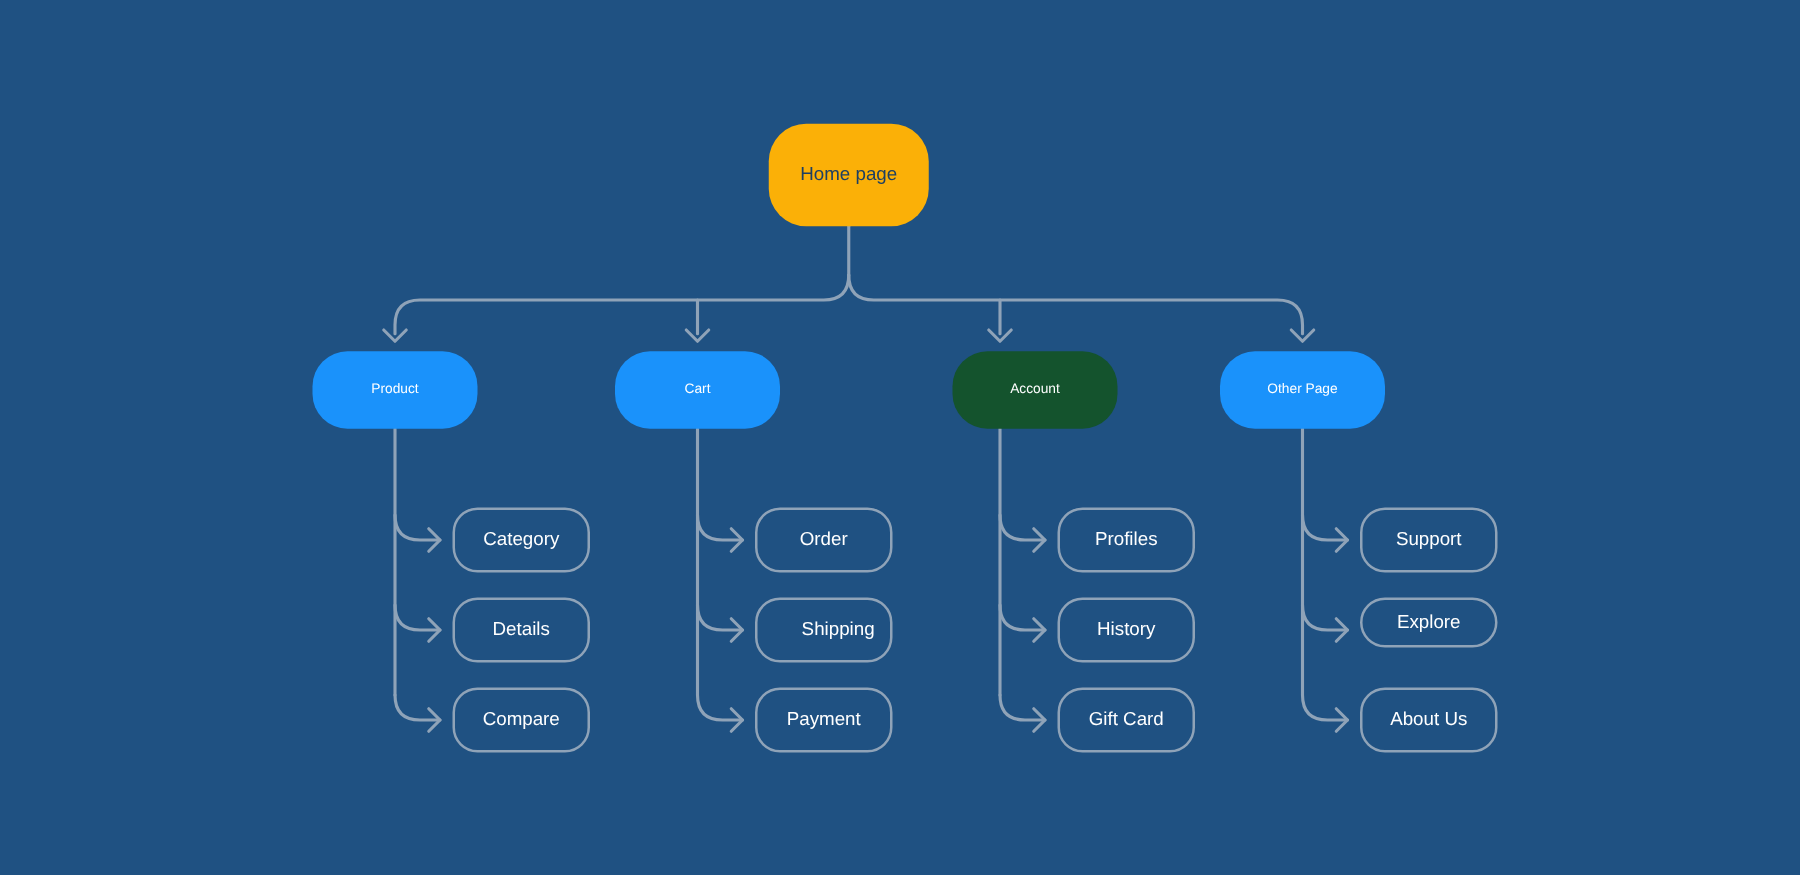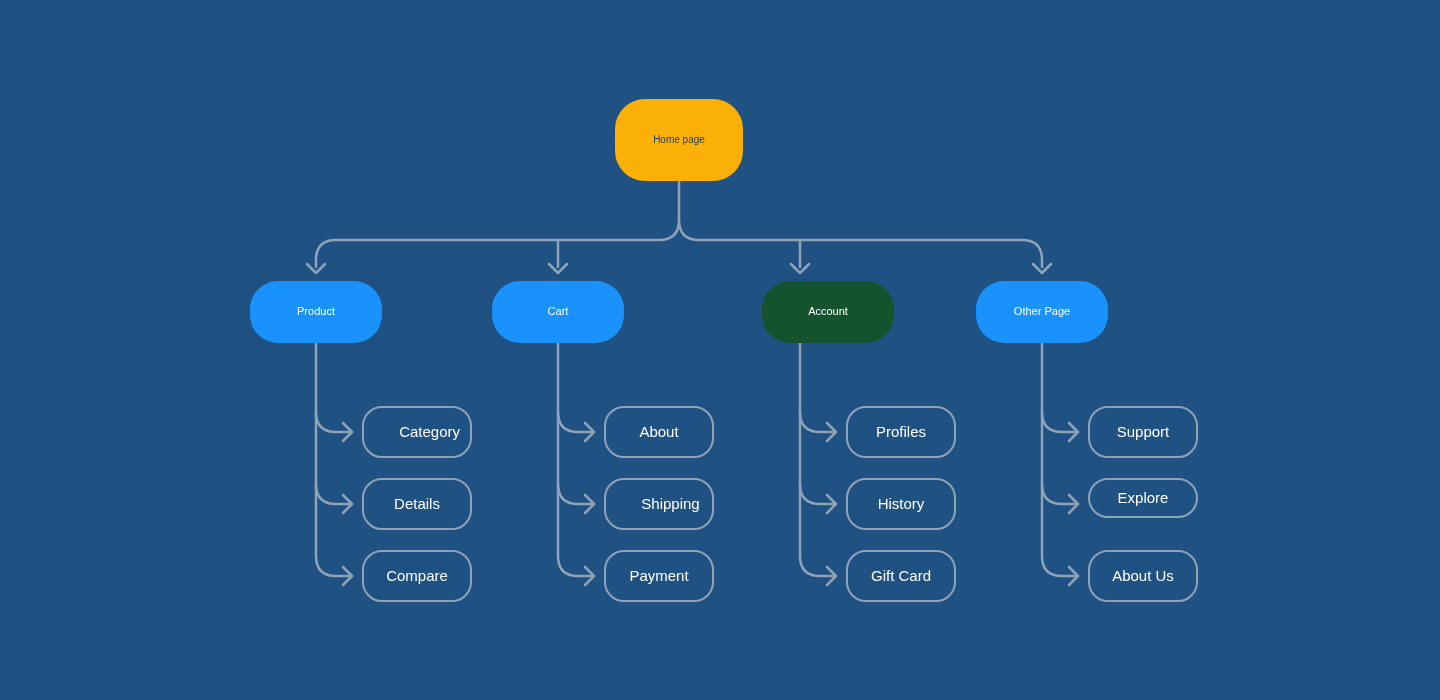--- a/index.html
+++ b/index.html
@@ -31,21 +31,21 @@
     align-items: center;
     justify-content: center;
     text-align: center;
     line-height: 1.2;
     user-select: none;
   }
   .node-root {
     background: #fbb007;
     color: #1d3f63;
     border-radius: 30px;
-    font-size: 10px;
+    font-size: 15px;
   }
   .node-section {
     background: #1a92fb;
     color: #ffffff;
     border-radius: 28px;
     font-size: 11px;
   }
   .node-leaf {
     background: transparent;
     color: #ffffff;
@@ -104,34 +104,34 @@
       <path d="M 1069 567 L 1078 576 L 1069 585" fill="none" stroke="#8fa3b8" stroke-width="2.5" stroke-linecap="round" stroke-linejoin="round"></path>
     </svg>
 
   <div id="nodes">
       <div class="node node-root" style="left: 615px; top: 99px; width: 128px; height: 82px; background: rgb(251, 176, 7); color: rgb(29, 63, 99);">
         <span class="node-label">Home page</span>
       </div>
       <div class="node node-section" style="left: 250px; top: 281px; width: 132px; height: 62px; background: rgb(26, 146, 251); color: rgb(255, 255, 255);">
         <span class="node-label">Product</span>
       </div>
-      <div class="node node-leaf" style="left: 362px; top: 406px; width: 110px; height: 52px; justify-content: flex-end;">
+      <div class="node node-leaf" style="left: 362px; top: 406px; width: 110px; height: 52px;">
         <span class="node-label">Category</span>
       </div>
       <div class="node node-leaf" style="left: 362px; top: 478px; width: 110px; height: 52px;">
         <span class="node-label">Details</span>
       </div>
       <div class="node node-leaf" style="left: 362px; top: 550px; width: 110px; height: 52px;">
         <span class="node-label">Compare</span>
       </div>
       <div class="node node-section" style="left: 492px; top: 281px; width: 132px; height: 62px; background: rgb(26, 146, 251); color: rgb(255, 255, 255);">
         <span class="node-label">Cart</span>
       </div>
       <div class="node node-leaf" style="left: 604px; top: 406px; width: 110px; height: 52px;">
-        <span class="node-label">About</span>
+        <span class="node-label">Order</span>
       </div>
       <div class="node node-leaf" style="left: 604px; top: 478px; width: 110px; height: 52px; padding-left: 23px;">
         <span class="node-label">Shipping</span>
       </div>
       <div class="node node-leaf" style="left: 604px; top: 550px; width: 110px; height: 52px; align-items: center;">
         <span class="node-label">Payment</span>
       </div>
       <div class="node node-section" style="left: 762px; top: 281px; width: 132px; height: 62px; background: #14532d; color: rgb(255, 255, 255);">
         <span class="node-label">Account</span>
       </div>

